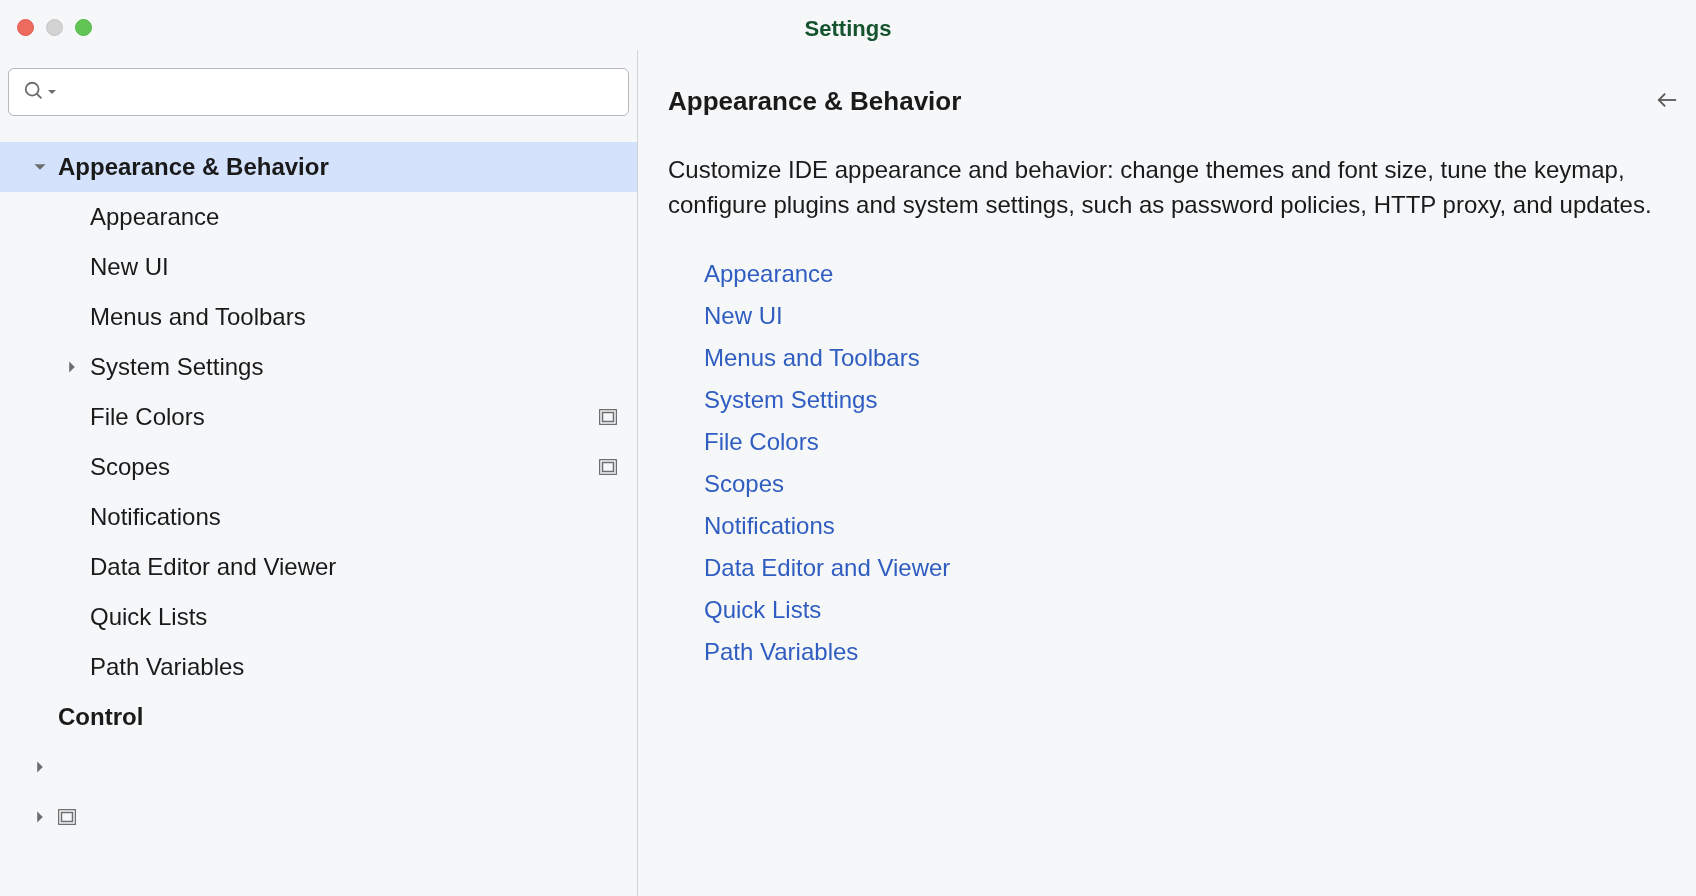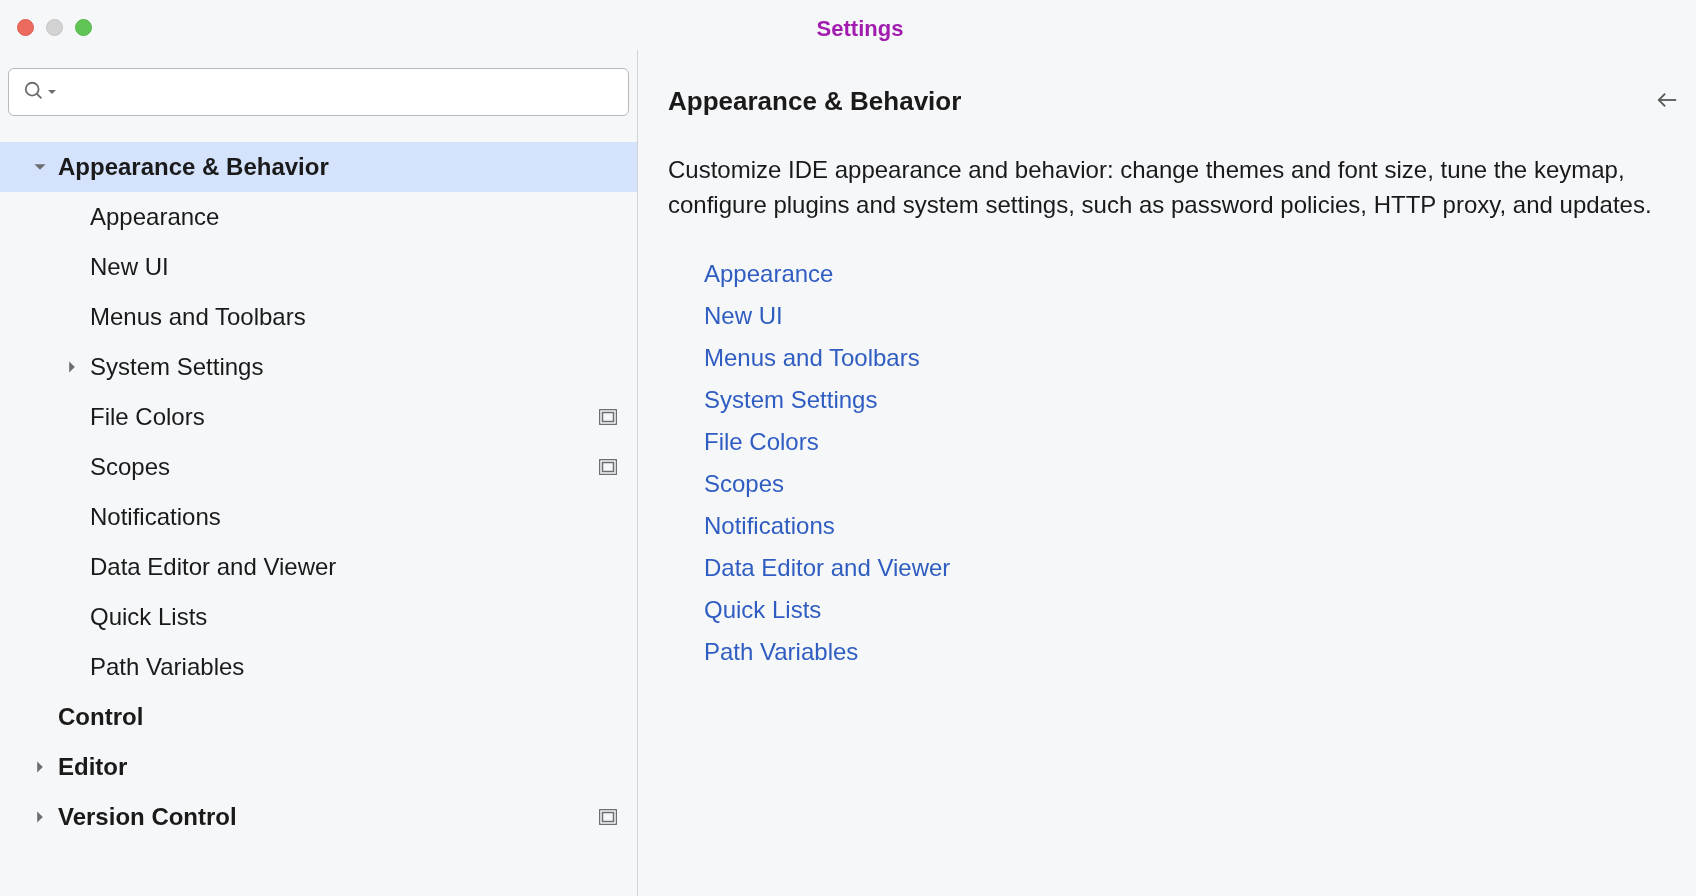--- a/index.html
+++ b/index.html
@@ -42,22 +42,21 @@
     }
     .light.red { background: #ed6a5e; border: 1px solid #e05b4f; }
     .light.yellow { background: #d3d3d3; border: 1px solid #c5c5c5; }
     .light.green { background: #61c555; border: 1px solid #53b748; }
     .title-text {
       position: absolute;
       left: 50%;
       transform: translateX(-50%);
       font-size: 22px;
       font-weight: 700;
-      color: #a21caf;
-      margin-left: 12px;
+      color: #14532d;
     }
     .content {
       display: flex;
       flex: 1;
       overflow: hidden;
     }
     .sidebar {
       width: 638px;
       border-right: 1px solid #d0d2d4;
       display: flex;
@@ -274,29 +273,27 @@
           <div class="tree-item level-0 bold">
             <span class="arrow"></span>
             <span class="label">Control</span>
           </div>
           <div class="tree-item level-0 bold">
             <span class="arrow">
               <svg viewBox="0 0 10 10">
                 <path d="M3 1 L7 5 L3 9 Z"></path>
               </svg>
             </span>
-            <span class="label">Editor</span>
           </div>
           <div class="tree-item level-0 bold">
             <span class="arrow">
               <svg viewBox="0 0 10 10">
                 <path d="M3 1 L7 5 L3 9 Z"></path>
               </svg>
             </span>
-            <span class="label">Version Control</span>
             <span class="project-badge"><svg viewBox="0 0 18 16">
                 <rect x="0.5" y="0.5" width="17" height="15" rx="1" fill="none" stroke="#6e6e6e" stroke-width="1.5"></rect>
                 <rect x="3.5" y="3.5" width="11" height="9" fill="none" stroke="#6e6e6e" stroke-width="1.5"></rect>
               </svg></span>
           </div>
         </div>
     </div>
 
     <div class="main">
       <div class="main-header">

